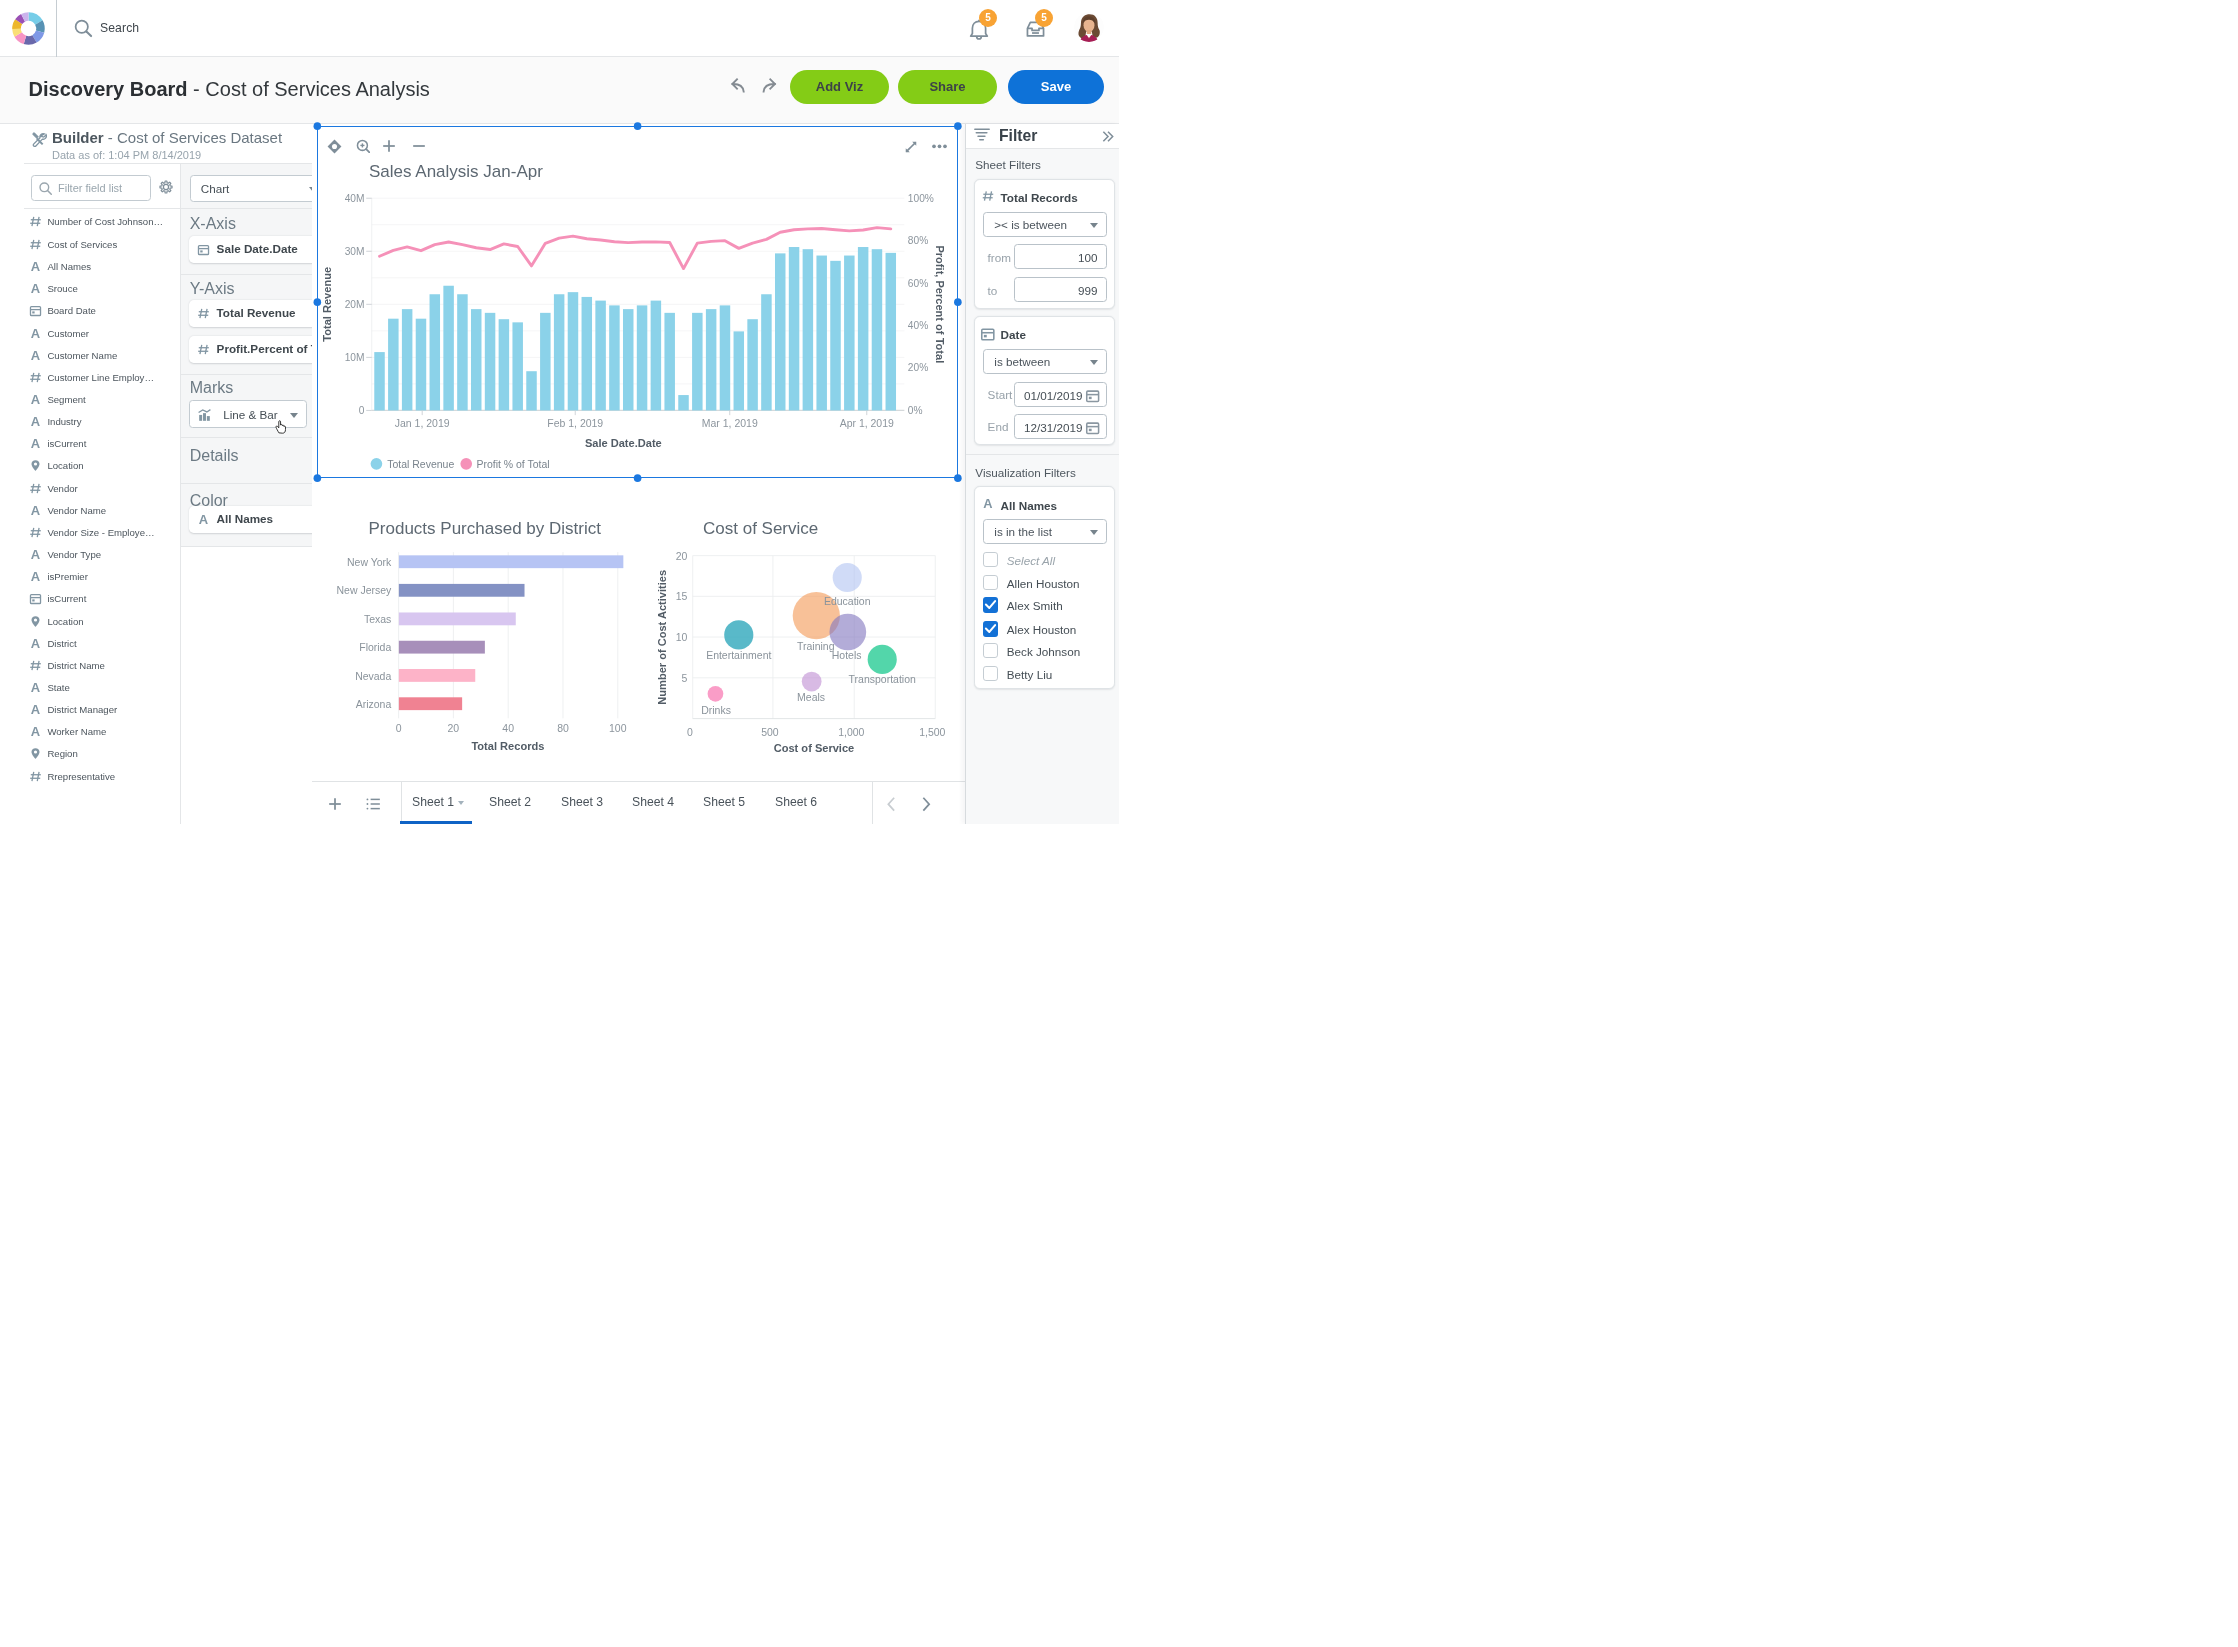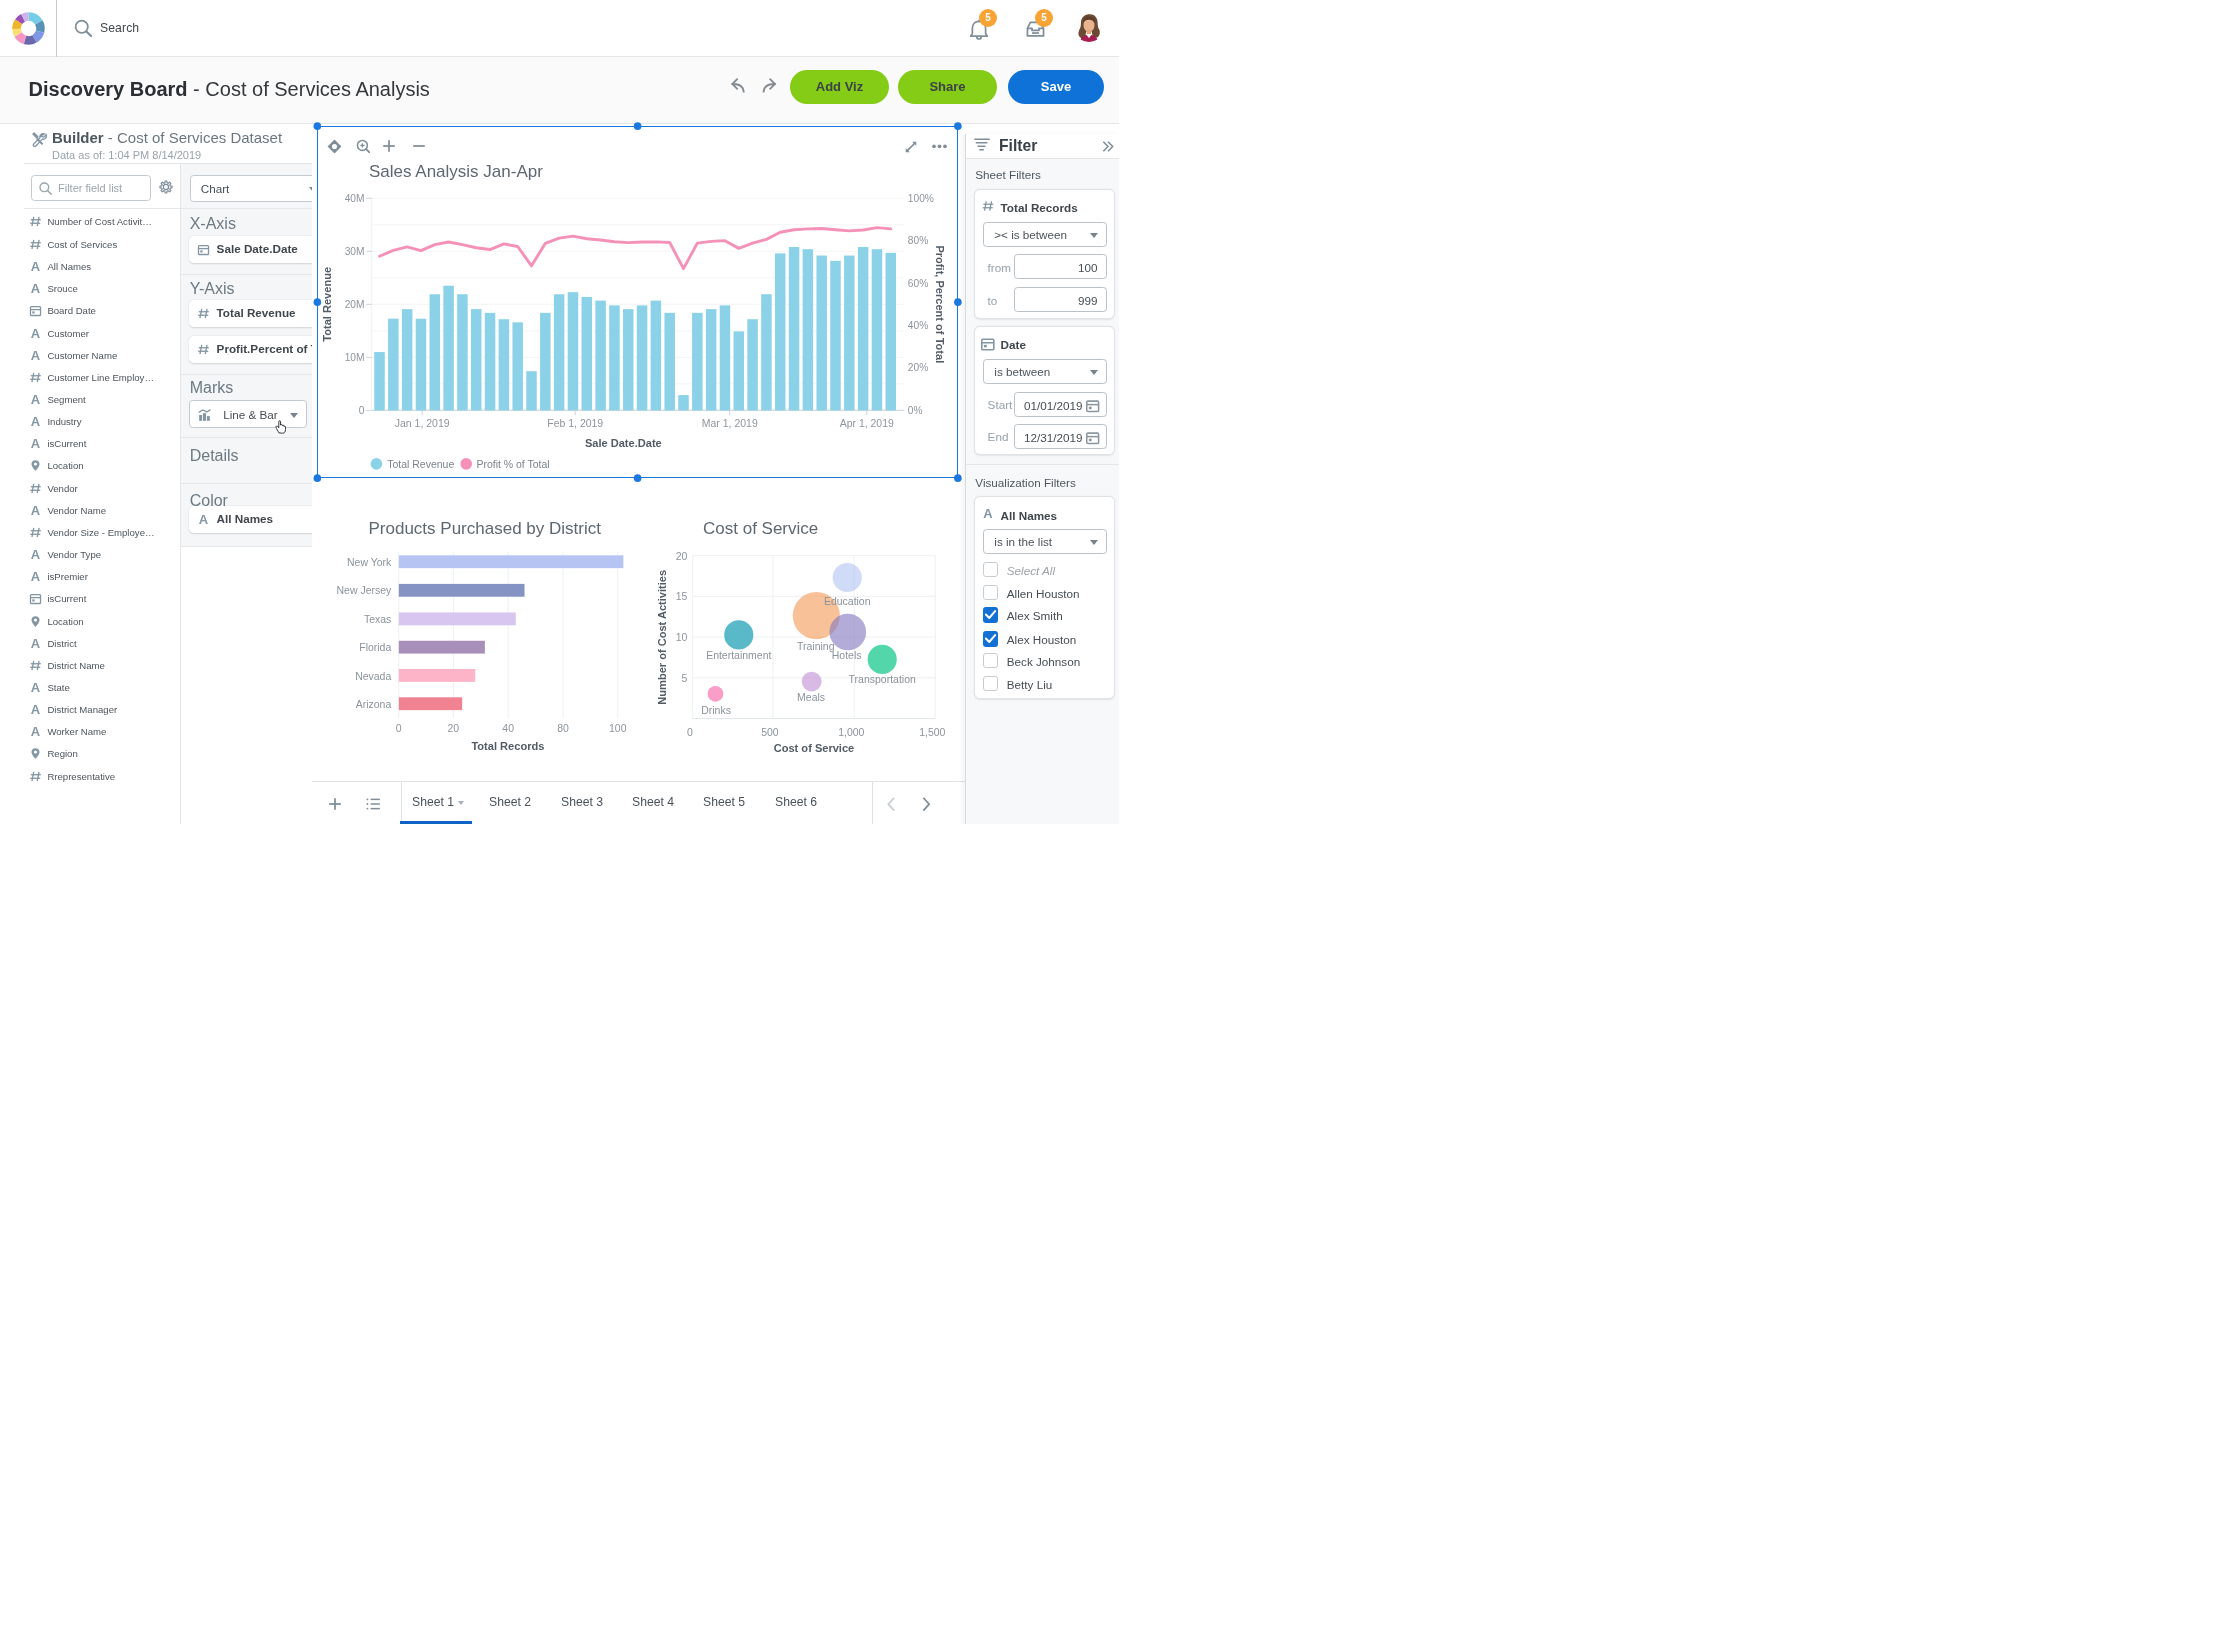--- a/index.html
+++ b/index.html
@@ -42,21 +42,21 @@
 #chartsel span { position:absolute; left:10px; top:6.4px; font-size:11.7px; color:#454e55; }
 .caret { position:absolute; width:0; height:0; border-left:4.1px solid transparent; border-right:4.1px solid transparent; border-top:5.2px solid #77848d; }
 #marksel { position:absolute; left:8.2px; top:236px; width:118px; height:28px; background:#fff; border:0.6px solid #c3cbd1; border-radius:3.5px; }
 #marksel span { position:absolute; left:33px; top:7px; font-size:11.7px; color:#454e55; }
 
 
 #canvas { position:absolute; left:312px; top:124px; width:653px; height:700px; background:#fff; }
 
 
 #fpanel { position:absolute; left:965px; top:124px; width:154px; height:700px; background:#f7f8f9;
-  border-left:0.6px solid #d7dbde; box-shadow:-2.9px 0 4.7px rgba(30,40,50,.05);margin-top:10px; }
+  border-left:0.6px solid #d7dbde; box-shadow:-2.9px 0 4.7px rgba(30,40,50,.05); }
 #fphead { position:absolute; left:0; top:0; width:154px; height:25px; background:#fff; border-bottom:0.6px solid #e4e6e8; }
 #fphead .t { position:absolute; left:33px; top:2.9px; font-size:15.7px; font-weight:bold; color:#39424a; }
 .fseclab { position:absolute; left:9.3px; font-size:11.7px; color:#4e575f; }
 .fcard { position:absolute; left:7.6px; width:141px; background:#fff; border:0.6px solid #dfe3e6; border-radius:5.8px;
   box-shadow:0 0.6px 1.7px rgba(40,50,60,.10); }
 .fcard .head { position:absolute; left:13px; font-size:11.7px; font-weight:bold; color:#3f474d; }
 .fsel { position:absolute; left:8.2px; width:124px; height:24.5px; background:#fff; border:0.6px solid #b9c2c9; border-radius:3.5px; }
 .fsel span { position:absolute; left:10.5px; top:5.2px; font-size:11.7px; color:#4b545c; }
 .finp { position:absolute; width:93px; height:25px; background:#fff; border:0.6px solid #b9c2c9; border-radius:3.5px; }
 .finp span { position:absolute; right:8.2px; top:5.8px; font-size:11.7px; color:#454e55; }
@@ -173,21 +173,21 @@
   <div id="fieldlist" style="position:absolute;left:0;top:85px;width:156px;height:614px;overflow:hidden;">
     <div class="frow" style="top:1.7px">
           <svg width="13" height="13" viewBox="0 0 22 22" style="">
             <g transform="translate(0,0) scale(1.0)" stroke="#8296a3" stroke-width="2.2" fill="none">
               <line x1="8" y1="3" x2="5" y2="19"></line>
               <line x1="17" y1="3" x2="14" y2="19"></line>
               <line x1="3" y1="8" x2="20" y2="8"></line>
               <line x1="2" y1="14" x2="19" y2="14"></line>
             </g>
           </svg>
-          <span>Number of Cost Activit…</span>
+          <span>Number of Cost Johnson…</span>
         </div>
         <div class="frow" style="top:24px">
           <svg width="13" height="13" viewBox="0 0 22 22" style="">
             <g transform="translate(0,0) scale(1.0)" stroke="#8296a3" stroke-width="2.2" fill="none">
               <line x1="8" y1="3" x2="5" y2="19"></line>
               <line x1="17" y1="3" x2="14" y2="19"></line>
               <line x1="3" y1="8" x2="20" y2="8"></line>
               <line x1="2" y1="14" x2="19" y2="14"></line>
             </g>
           </svg>

